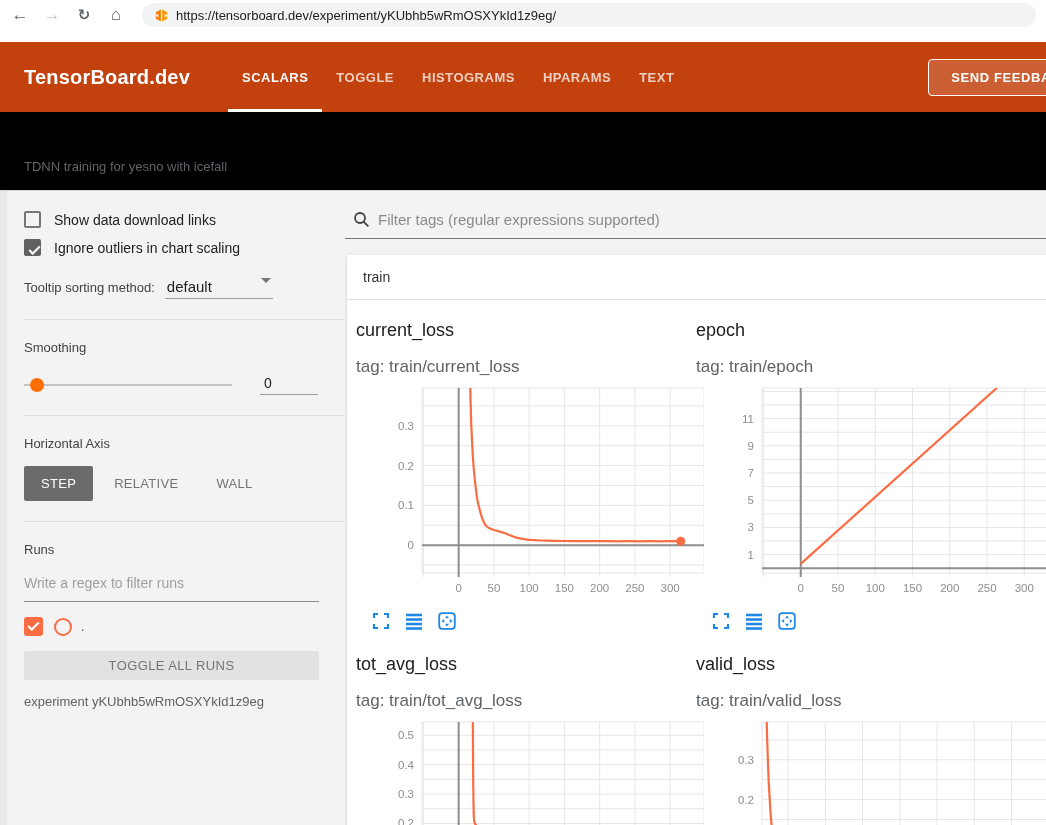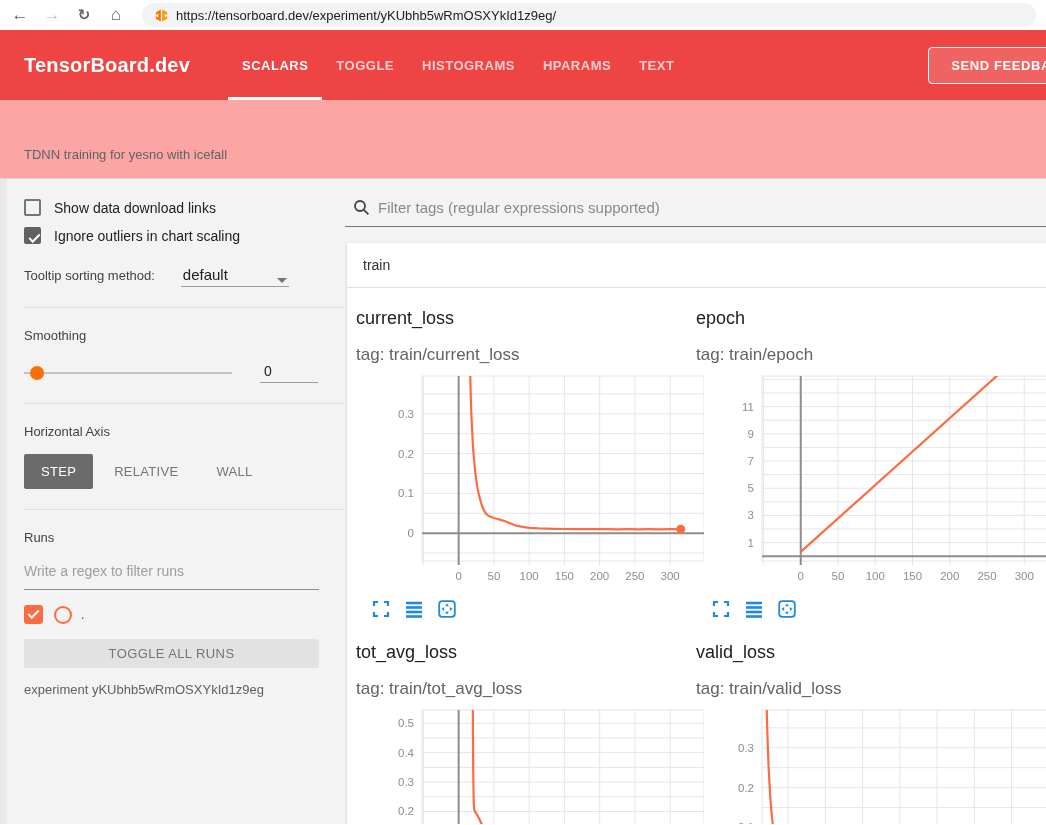--- a/index.html
+++ b/index.html
@@ -10,54 +10,54 @@
   .browser-bar { height:30px; background:#fff; display:flex; align-items:center; padding:0 10px 0 8px; }
   .nav-ico { width:24px; height:24px; display:flex; align-items:center; justify-content:center;
              font-size:17px; color:#5f6368; margin-right:8px; cursor:pointer; }
   .nav-ico.disabled { color:#c0c4c8; }
   .nav-ico.reload { font-size:15px; font-weight:bold; }
   .url-pill { flex:1; height:24px; background:#f1f3f4; border-radius:13px; display:flex;
               align-items:center; padding:0 12px; margin-left:6px; }
   .url-text { font-size:13px; color:#202124; margin-left:7px; white-space:nowrap; }
 
   
-  .tb-header { height:70px; background:#ef4444; display:flex; align-items:center; padding-left:24px; position:relative; }
+  .tb-header { height:70px; background:#c2410c; display:flex; align-items:center; padding-left:24px; position:relative;margin-top:12px; }
   .tb-logo { color:#fff; font-size:20px; font-weight:700; letter-spacing:.2px; white-space:nowrap; }
   .tb-tabs { display:flex; align-items:stretch; height:70px; margin-left:38px; }
   .tb-tab { display:flex; align-items:center; padding:13px 14px; position:relative; color:rgba(255,255,255,.75);
             font-size:13px; font-weight:600; letter-spacing:.5px; cursor:pointer; white-space:nowrap; }
   .tb-tab.active { color:#fff; }
   .tb-tab.active::after { content:""; position:absolute; left:0; right:0; bottom:0; height:3px; background:#fff; }
   .feedback-btn { margin-left:auto; margin-right:-48px; height:37px; padding:0 22px; border:1.5px solid #fff;
                   border-radius:4px; background:rgba(255,255,255,.16); color:#fff; font-size:13px; font-weight:700;
                   letter-spacing:.6px; white-space:nowrap; display:flex; align-items:center; cursor:pointer; }
 
   
-  .title-band { height:79px; background:#fca5a5; border-bottom:1px solid #d7d7d7; display:flex; align-items:flex-end; }
+  .title-band { height:79px; background:#000000; border-bottom:1px solid #d7d7d7; display:flex; align-items:flex-end; }
   .title-band .exp-title { font-size:13px; color:#5f6368; margin:0 0 16px 24px; }
 
   
   .content { display:flex; height:645px; background:#f3f3f3; position:relative; }
   .left-gutter { position:absolute; left:0; top:0; bottom:0; width:7px; background:#e9e9e9; }
 
   
   .sidebar { width:345px; flex-shrink:0; padding-left:24px; }
   .sb-section { border-bottom:1px solid #e0e0e0; padding:20px 26px 20px 0; }
   .sb-section.last { border-bottom:none; }
   .cb-row { display:flex; align-items:center; margin-bottom:11px; cursor:pointer; }
   .cb-row:last-of-type { margin-bottom:0; }
   .cb { width:17px; height:17px; border:2px solid #757575; border-radius:2px; margin-right:13px;
         position:relative; flex-shrink:0; background:transparent; }
   .cb.checked { background:#616161; border-color:#616161; }
   .cb.checked::after { content:""; position:absolute; left:3px; top:5px; width:9px; height:4px;
         border-left:2px solid #fff; border-bottom:2px solid #fff; transform:rotate(-45deg); }
   .cb-label { font-size:14px; color:#212121; }
   .tooltip-row { margin-top:22px; display:flex; align-items:baseline; }
   .sb-label { font-size:13px; color:#424242; }
-  .select { margin-left:26px; display:inline-flex; align-items:flex-end; border-bottom:1px solid #9e9e9e;
+  .select { margin-left:10px; display:inline-flex; align-items:flex-start; border-bottom:1px solid #9e9e9e;
             padding:0 2px 3px 2px; min-width:108px; cursor:pointer;gap:48px; }
   .select .sel-value { font-size:15px; color:#212121; }
   .caret { width:0; height:0; border-left:5px solid transparent; border-right:5px solid transparent;
            border-top:5px solid #757575; margin-left:auto; }
 
   .slider-row { display:flex; align-items:center; margin-top:20px; }
   .slider { position:relative; width:208px; height:14px; }
   .slider .track { position:absolute; left:0; right:0; top:6px; height:2px; background:#c4c4c4; }
   .slider .thumb { position:absolute; left:6px; top:0; width:14px; height:14px; border-radius:50%; background:#fe6f00; cursor:pointer; }
   .slider-value { margin-left:28px; width:58px; border-bottom:1px solid #9e9e9e; font-size:14px;

